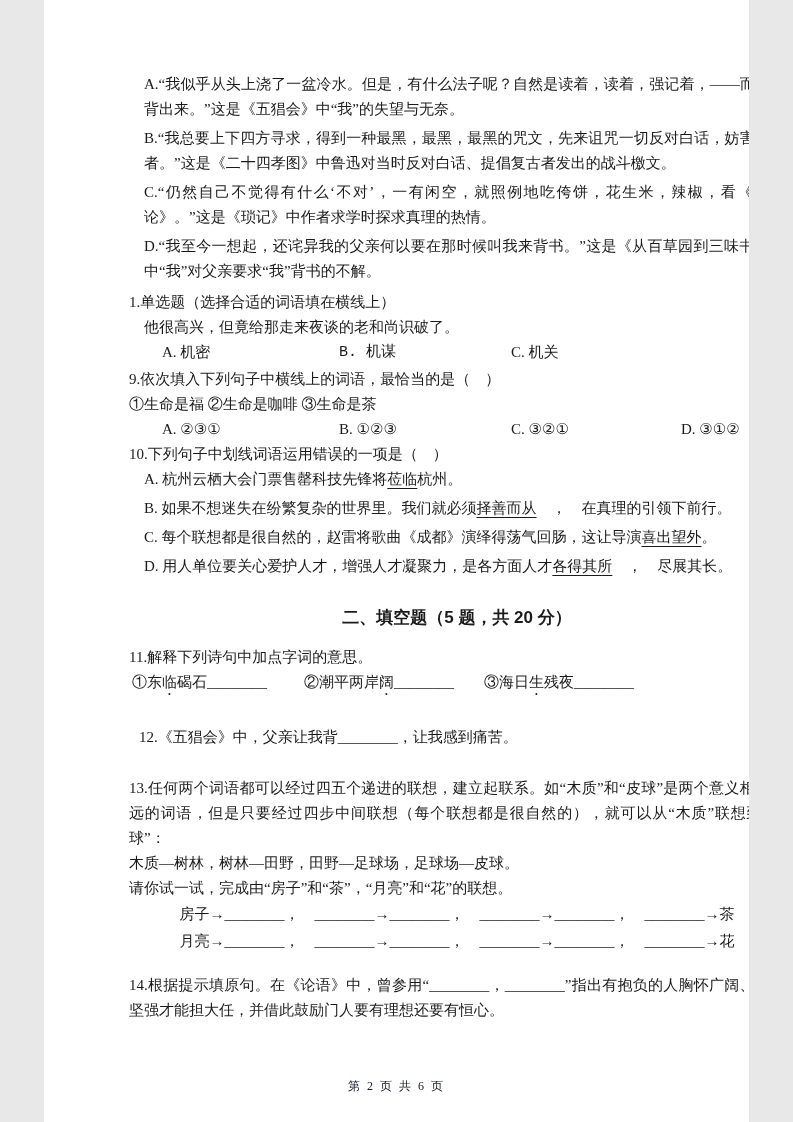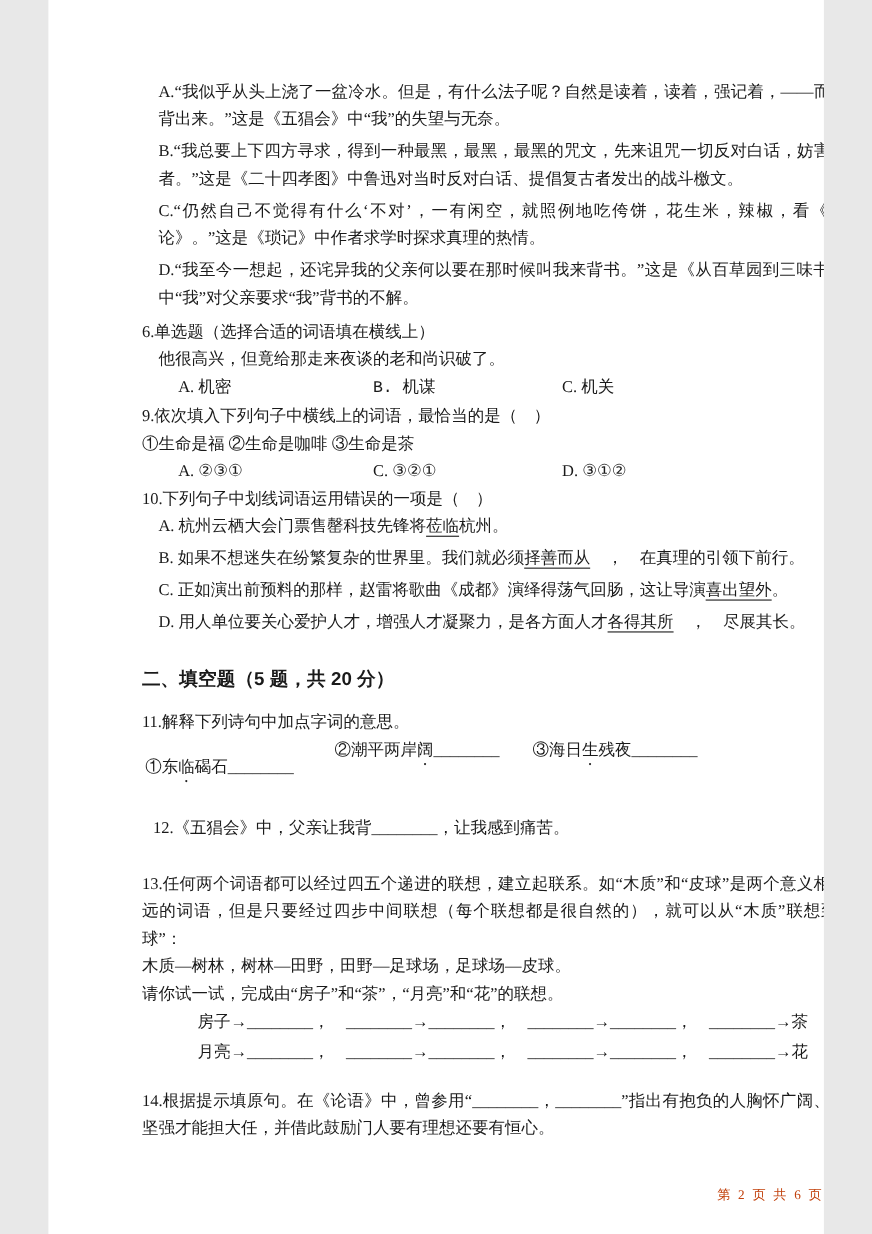--- a/index.html
+++ b/index.html
@@ -29,81 +29,82 @@
   }
   .row { display:flex; margin-left:33px; }
   .row > span { flex:none; white-space:nowrap; }
   .q8-opts > span:nth-child(1){ width:177px; }
   .q8-opts > span:nth-child(2){ width:172px;font-family:Liberation Mono, monospace; }
   .q9-opts > span:nth-child(1){ width:177px; }
   .q9-opts > span:nth-child(2){ width:172px; }
   .q9-opts > span:nth-child(3){ width:170px; }
   .q11-row { display:flex; margin-left:3px; }
   .q11-row > span { flex:none; white-space:nowrap; }
-  .q11-r1 > span:nth-child(1){ width:172px;margin-top:16px; }
+  .q11-r1 > span:nth-child(1){ width:172px; }
   .q11-r1 > span:nth-child(2){ width:180px; }
   .q11-r2 > span:nth-child(1){ width:197px; }
   .sec-title {
     margin-top:24px;
     font-family:"Liberation Sans","DejaVu Sans",sans-serif;
     font-weight:bold; font-size:17px; line-height:30px;
-    text-align:left;
+    text-align:center;
   }
   .mt6  { margin-top:6px; }
   .mt2  { margin-top:2px; }
   .mt12 { margin-top:12px; }
   .mt5  { margin-top:5px; }
   .mt26 { margin-top:26px; }
   .mt18 { margin-top:18px; }
   .q12-line { text-indent:10px; }
   .chain { line-height:27px; text-align:center; }
   .footer {
     position:absolute; top:1076px; left:0; width:100%;
-    text-align:right; font-size:12px; line-height:20px;
-    color:#c2410c; letter-spacing:2px;
+    text-align:center; font-size:12px; line-height:20px;
+    color:#0f172a; letter-spacing:2px;
   }
 </style>
 </head>
 <body>
 
 <div class="page">
   <div class="content">
 
     <section>
       <p class="opt">A.“我似乎从头上浇了一盆冷水。但是，有什么法子呢？自然是读着，读着，强记着，——而且要背出来。”这是《五猖会》中“我”的失望与无奈。</p>
       <p class="opt">B.“我总要上下四方寻求，得到一种最黑，最黑，最黑的咒文，先来诅咒一切反对白话，妨害白话者。”这是《二十四孝图》中鲁迅对当时反对白话、提倡复古者发出的战斗檄文。</p>
       <p class="opt">C.“仍然自己不觉得有什么‘不对’，一有闲空，就照例地吃侉饼，花生米，辣椒，看《天演论》。”这是《琐记》中作者求学时探求真理的热情。</p>
       <p class="opt">D.“我至今一想起，还诧异我的父亲何以要在那时候叫我来背书。”这是《从百草园到三味书屋》中“我”对父亲要求“我”背书的不解。</p>
     </section>
 
     <section class="mt6">
-      <p>6.单选题（选择合适的词语填在横线上）</p>
+      <p>1.单选题（选择合适的词语填在横线上）</p>
       <p class="stem-indent">他很高兴，但竟给那走来夜谈的老和尚识破了。</p>
       <div class="row q8-opts">
         <span>A. 机密</span>
         <span>B. 机谋</span>
         <span>C. 机关</span>
       </div>
     </section>
 
     <section class="mt2">
       <p>9.依次填入下列句子中横线上的词语，最恰当的是（　）</p>
       <p>①生命是福 ②生命是咖啡 ③生命是茶</p>
       <div class="row q9-opts">
         <span>A. ②③①</span>
+        <span>B. ①②③</span>
         <span>C. ③②①</span>
         <span>D. ③①②</span>
       </div>
     </section>
 
     <section>
       <p>10.下列句子中划线词语运用错误的一项是（　）</p>
       <p class="opt"><span>A. 杭州云栖大会门票售罄科技先锋将</span><span class="u">莅临</span><span>杭州。</span></p>
       <p class="opt"><span>B. 如果不想迷失在纷繁复杂的世界里。我们就必须</span><span class="u">择善而从</span><span>　，　在真理的引领下前行。</span></p>
-      <p class="opt"><span>C. 正如演出前预料的那样，赵雷将歌曲《成都》演绎得荡气回肠，这让导演</span><span class="u">喜出望外</span><span>。</span></p>
+      <p class="opt"><span>C. 每个联想都是很自然的，赵雷将歌曲《成都》演绎得荡气回肠，这让导演</span><span class="u">喜出望外</span><span>。</span></p>
       <p class="opt"><span>D. 用人单位要关心爱护人才，增强人才凝聚力，是各方面人才</span><span class="u">各得其所</span><span>　，　尽展其长。</span></p>
     </section>
 
     <p class="sec-title">二、填空题（5 题，共 20 分）</p>
 
     <section class="mt12">
       <p>11.解释下列诗句中加点字词的意思。</p>
       <div class="q11-row q11-r1">
         <span><span>①东</span><span class="dot">临</span><span>碣石</span><span>________</span></span>
         <span><span>②潮平两岸</span><span class="dot">阔</span><span>________</span></span>

